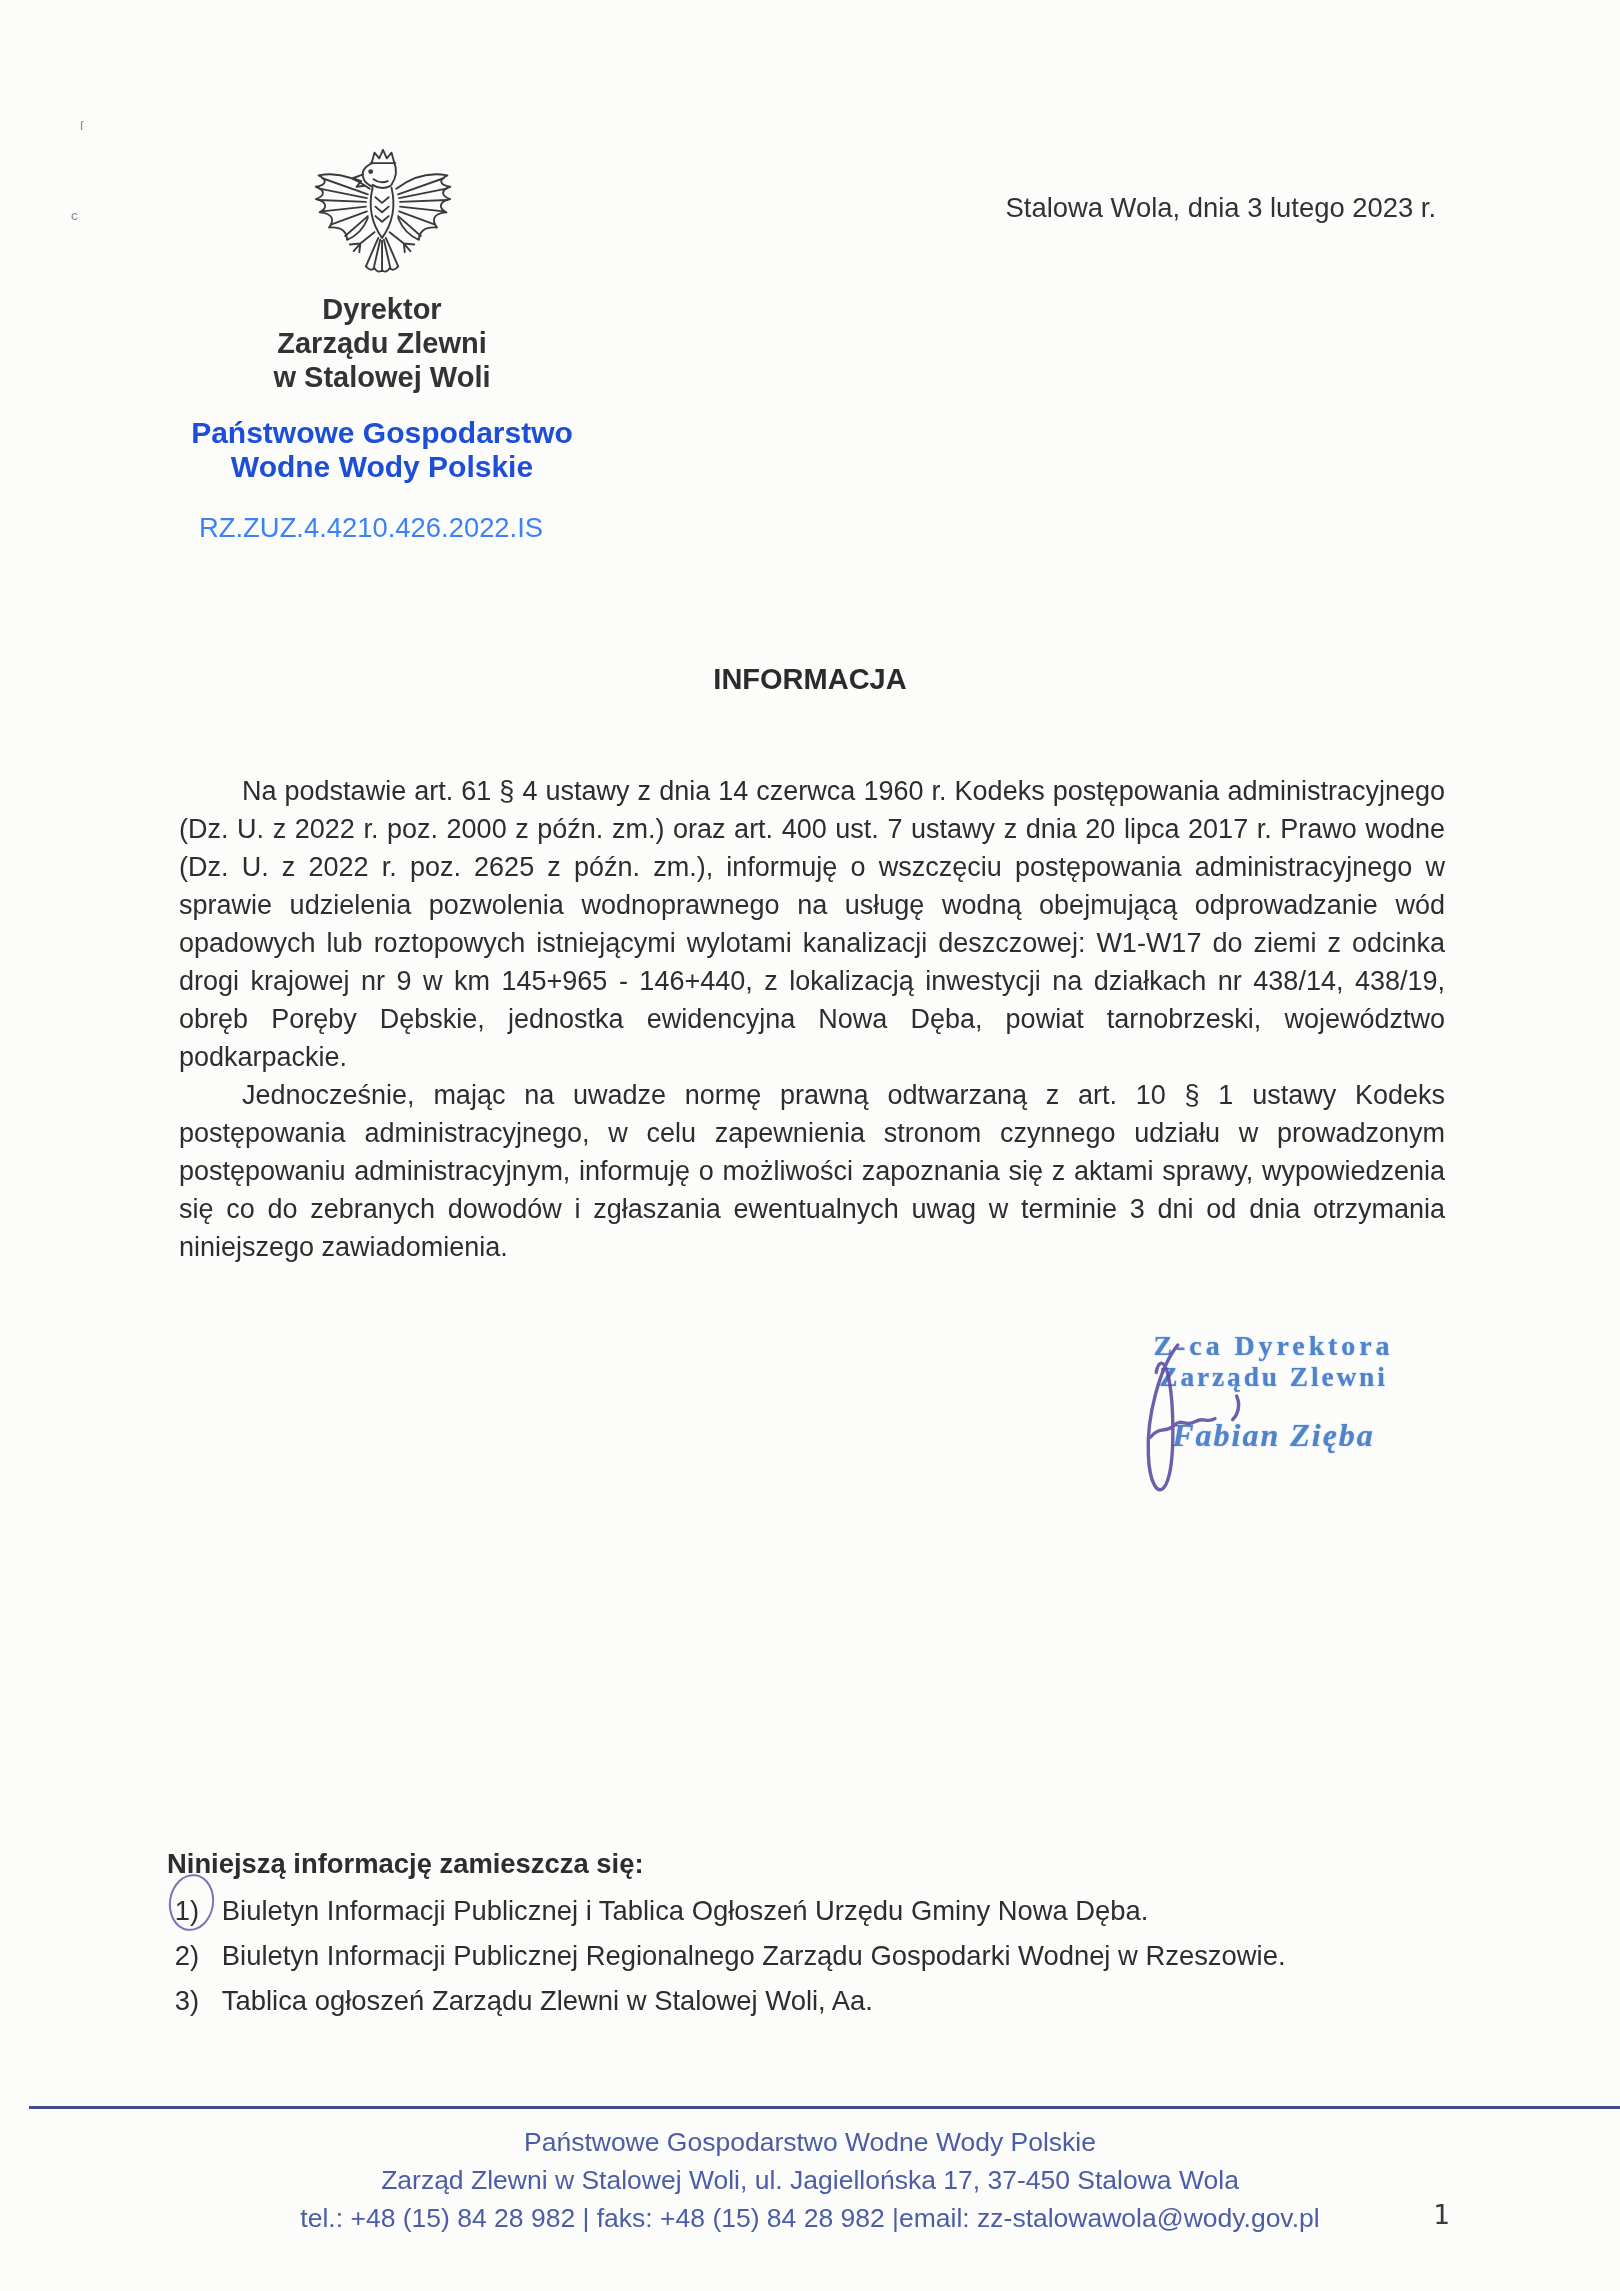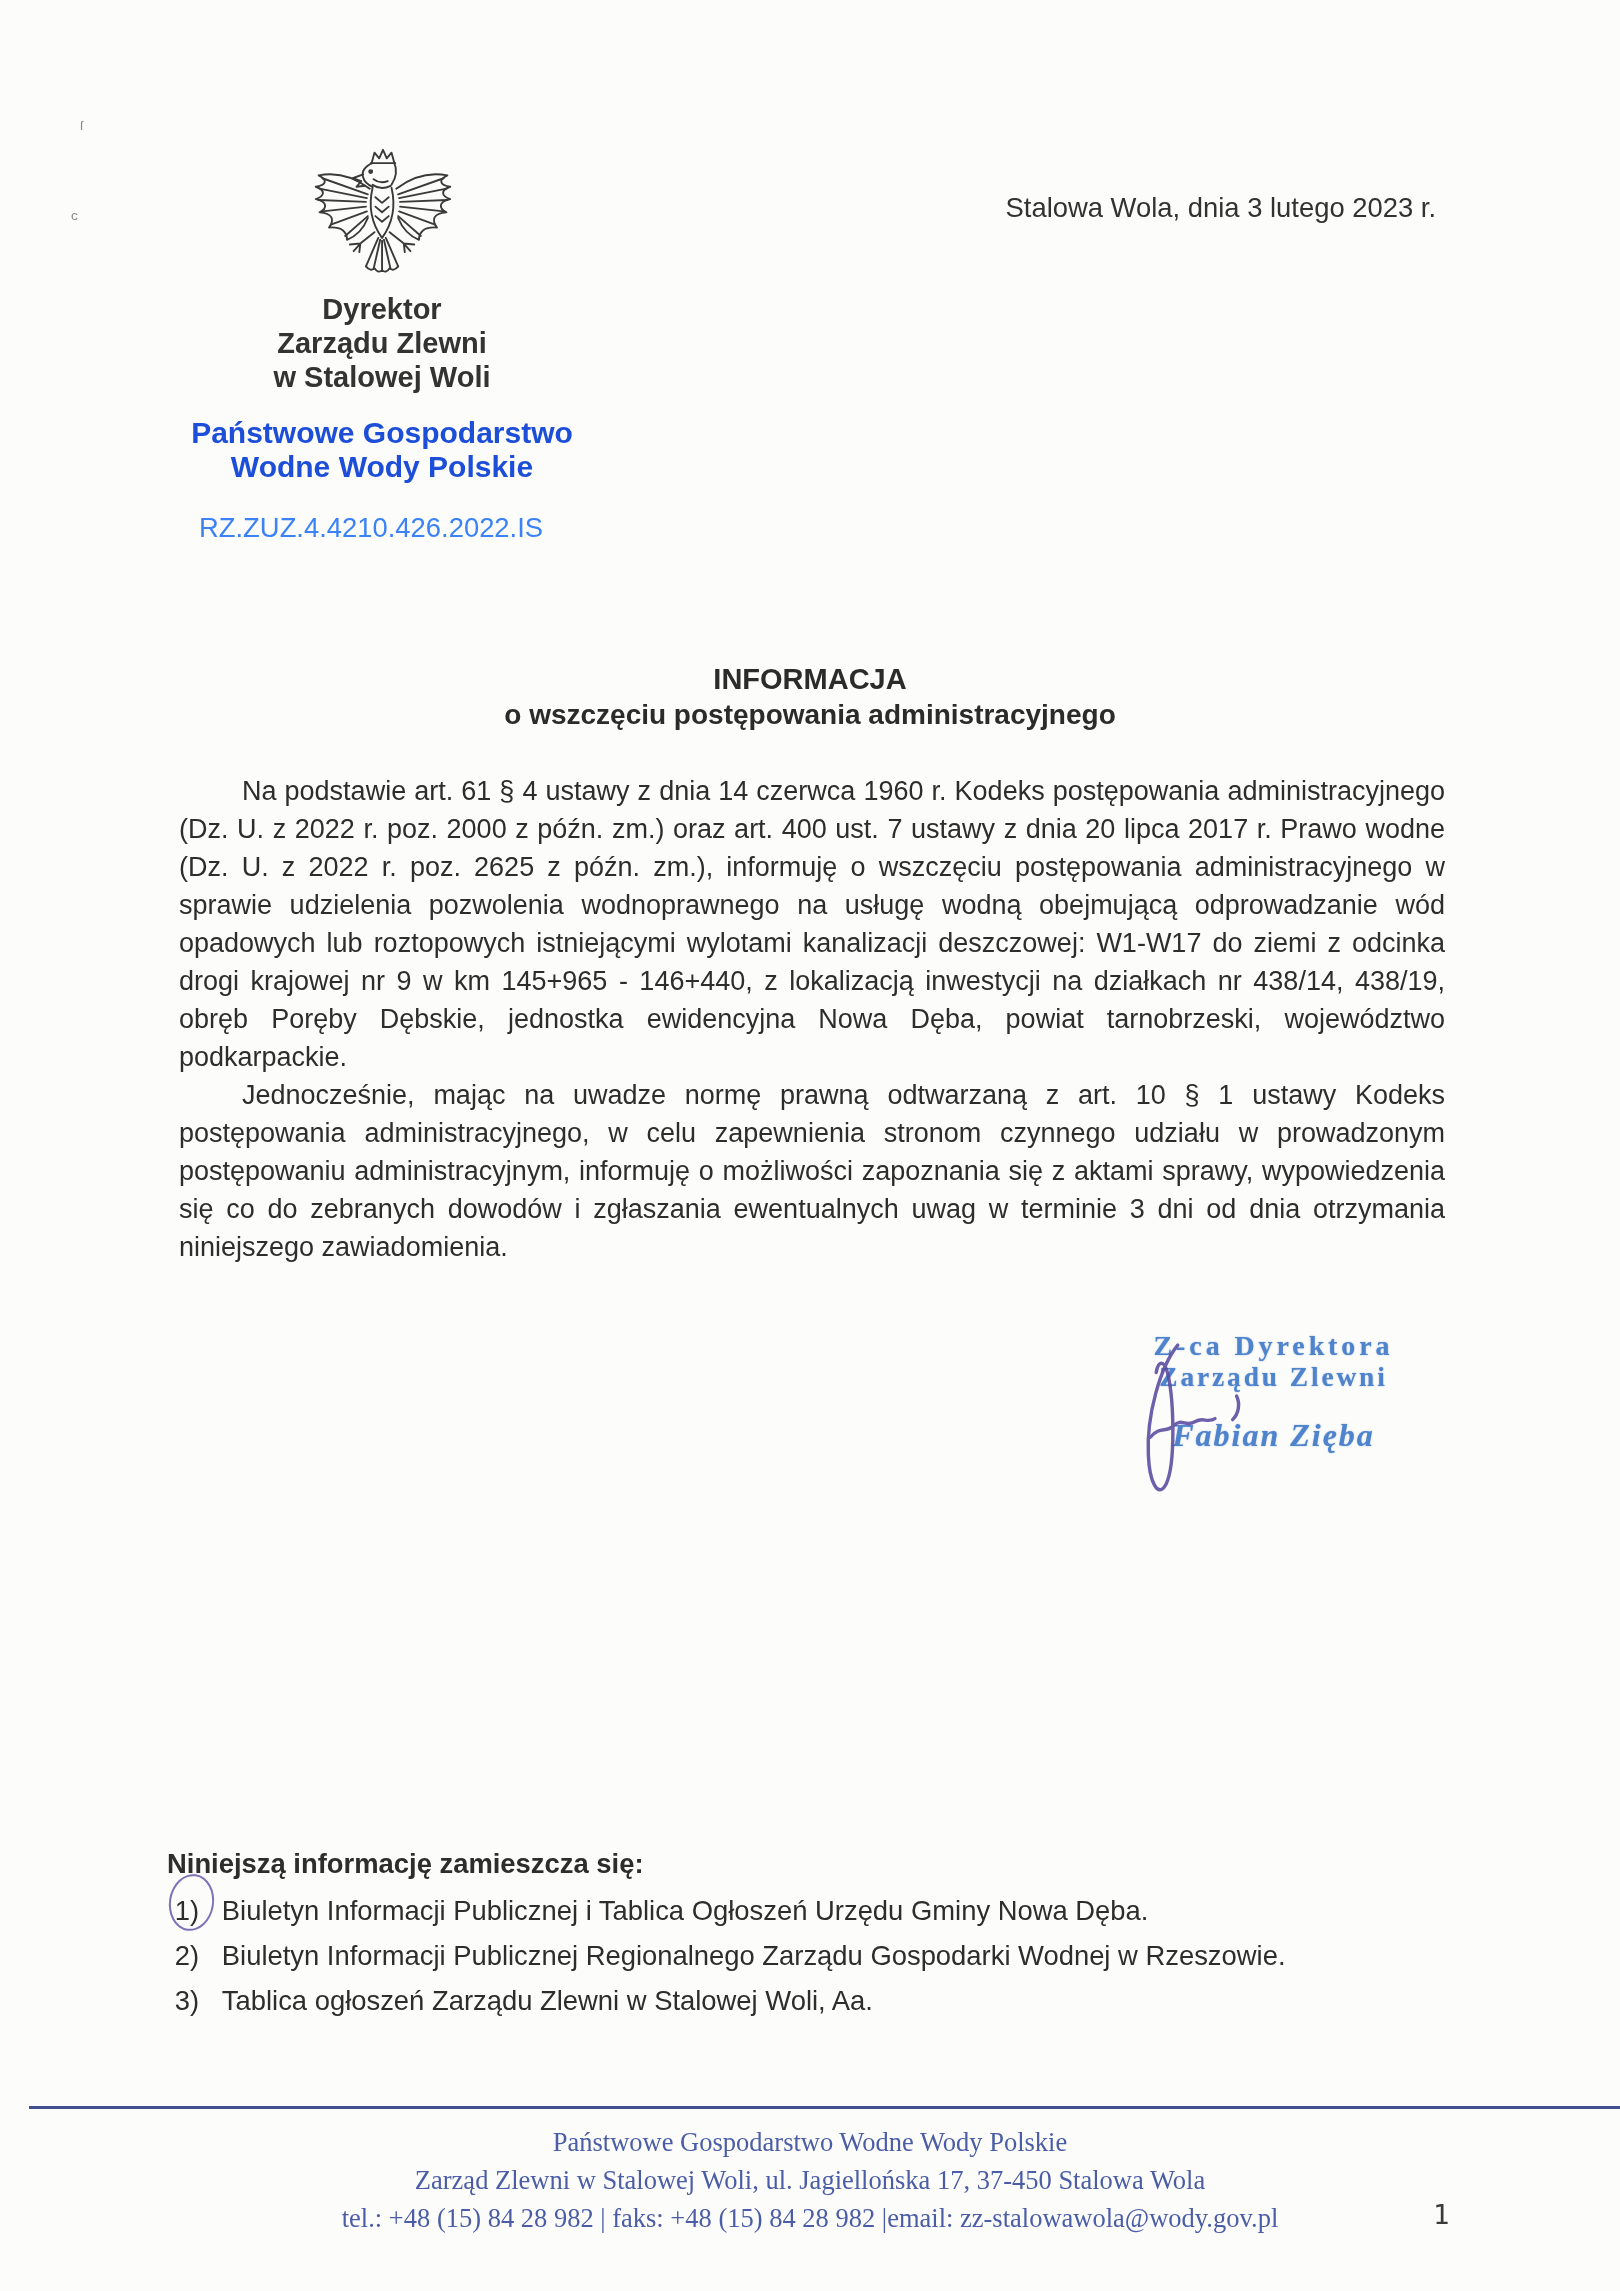--- a/index.html
+++ b/index.html
@@ -52,21 +52,21 @@
   .dist .num{width:47px;flex:0 0 47px;padding-left:7.8px;}
   .dist .txt{flex:1;}
   .ink-circle{
     position:absolute;left:169px;top:1874px;width:41px;height:53px;
     border:2.9px solid #6a58aa;border-radius:50%;transform:rotate(9deg);opacity:.85;
   }
   
   .footer-rule{position:absolute;left:29px;top:2106px;width:1591px;height:2.9px;background:#414f8e;}
   .footer{
     position:absolute;left:0;top:2123px;width:1620px;text-align:center;
-    font-size:26.5px;line-height:38px;color:#4b5da6;font-family:Liberation Serif, serif;
+    font-size:26.5px;line-height:38px;color:#4b5da6;
   }
   .page-number{
     position:absolute;left:1433px;top:2199px;font-size:27.4px;color:#3a3a3a;
     font-family:"DejaVu Sans Mono",monospace;
   }
 </style>
 </head>
 <body>
 
 <div class="page">
@@ -121,21 +121,20 @@
 
   <div class="institution">
     <div>Państwowe Gospodarstwo</div>
     <div>Wodne Wody Polskie</div>
   </div>
 
   <div class="case-number">RZ.ZUZ.4.4210.426.2022.IS</div>
 
   <div class="doc-title">
     <div class="t1">INFORMACJA</div>
-    <div class="t2">o wszczęciu postępowania administracyjnego</div>
   </div>
 
   <div class="body-text">
     <p>Na podstawie art. 61 § 4 ustawy z dnia 14 czerwca 1960 r. Kodeks postępowania administracyjnego (Dz. U. z 2022 r. poz. 2000 z późn. zm.) oraz art. 400 ust. 7 ustawy z dnia 20 lipca 2017 r. Prawo wodne (Dz. U. z 2022 r. poz. 2625 z późn. zm.), informuję o wszczęciu postępowania administracyjnego w sprawie udzielenia pozwolenia wodnoprawnego na usługę wodną obejmującą odprowadzanie wód opadowych lub roztopowych istniejącymi wylotami kanalizacji deszczowej: W1-W17 do ziemi z odcinka drogi krajowej nr 9 w km 145+965 - 146+440, z lokalizacją inwestycji na działkach nr 438/14, 438/19, obręb Poręby Dębskie, jednostka ewidencyjna Nowa Dęba, powiat tarnobrzeski, województwo podkarpackie.</p>
     <p>Jednocześnie, mając na uwadze normę prawną odtwarzaną z art. 10 § 1 ustawy Kodeks postępowania administracyjnego, w celu zapewnienia stronom czynnego udziału w prowadzonym postępowaniu administracyjnym, informuję o możliwości zapoznania się z aktami sprawy, wypowiedzenia się co do zebranych dowodów i zgłaszania ewentualnych uwag w terminie 3 dni od dnia otrzymania niniejszego zawiadomienia.</p>
   </div>
 
   <div class="stamp">
     <div class="l1">Z-ca Dyrektora</div>
     <div class="l2">Zarządu Zlewni</div>

